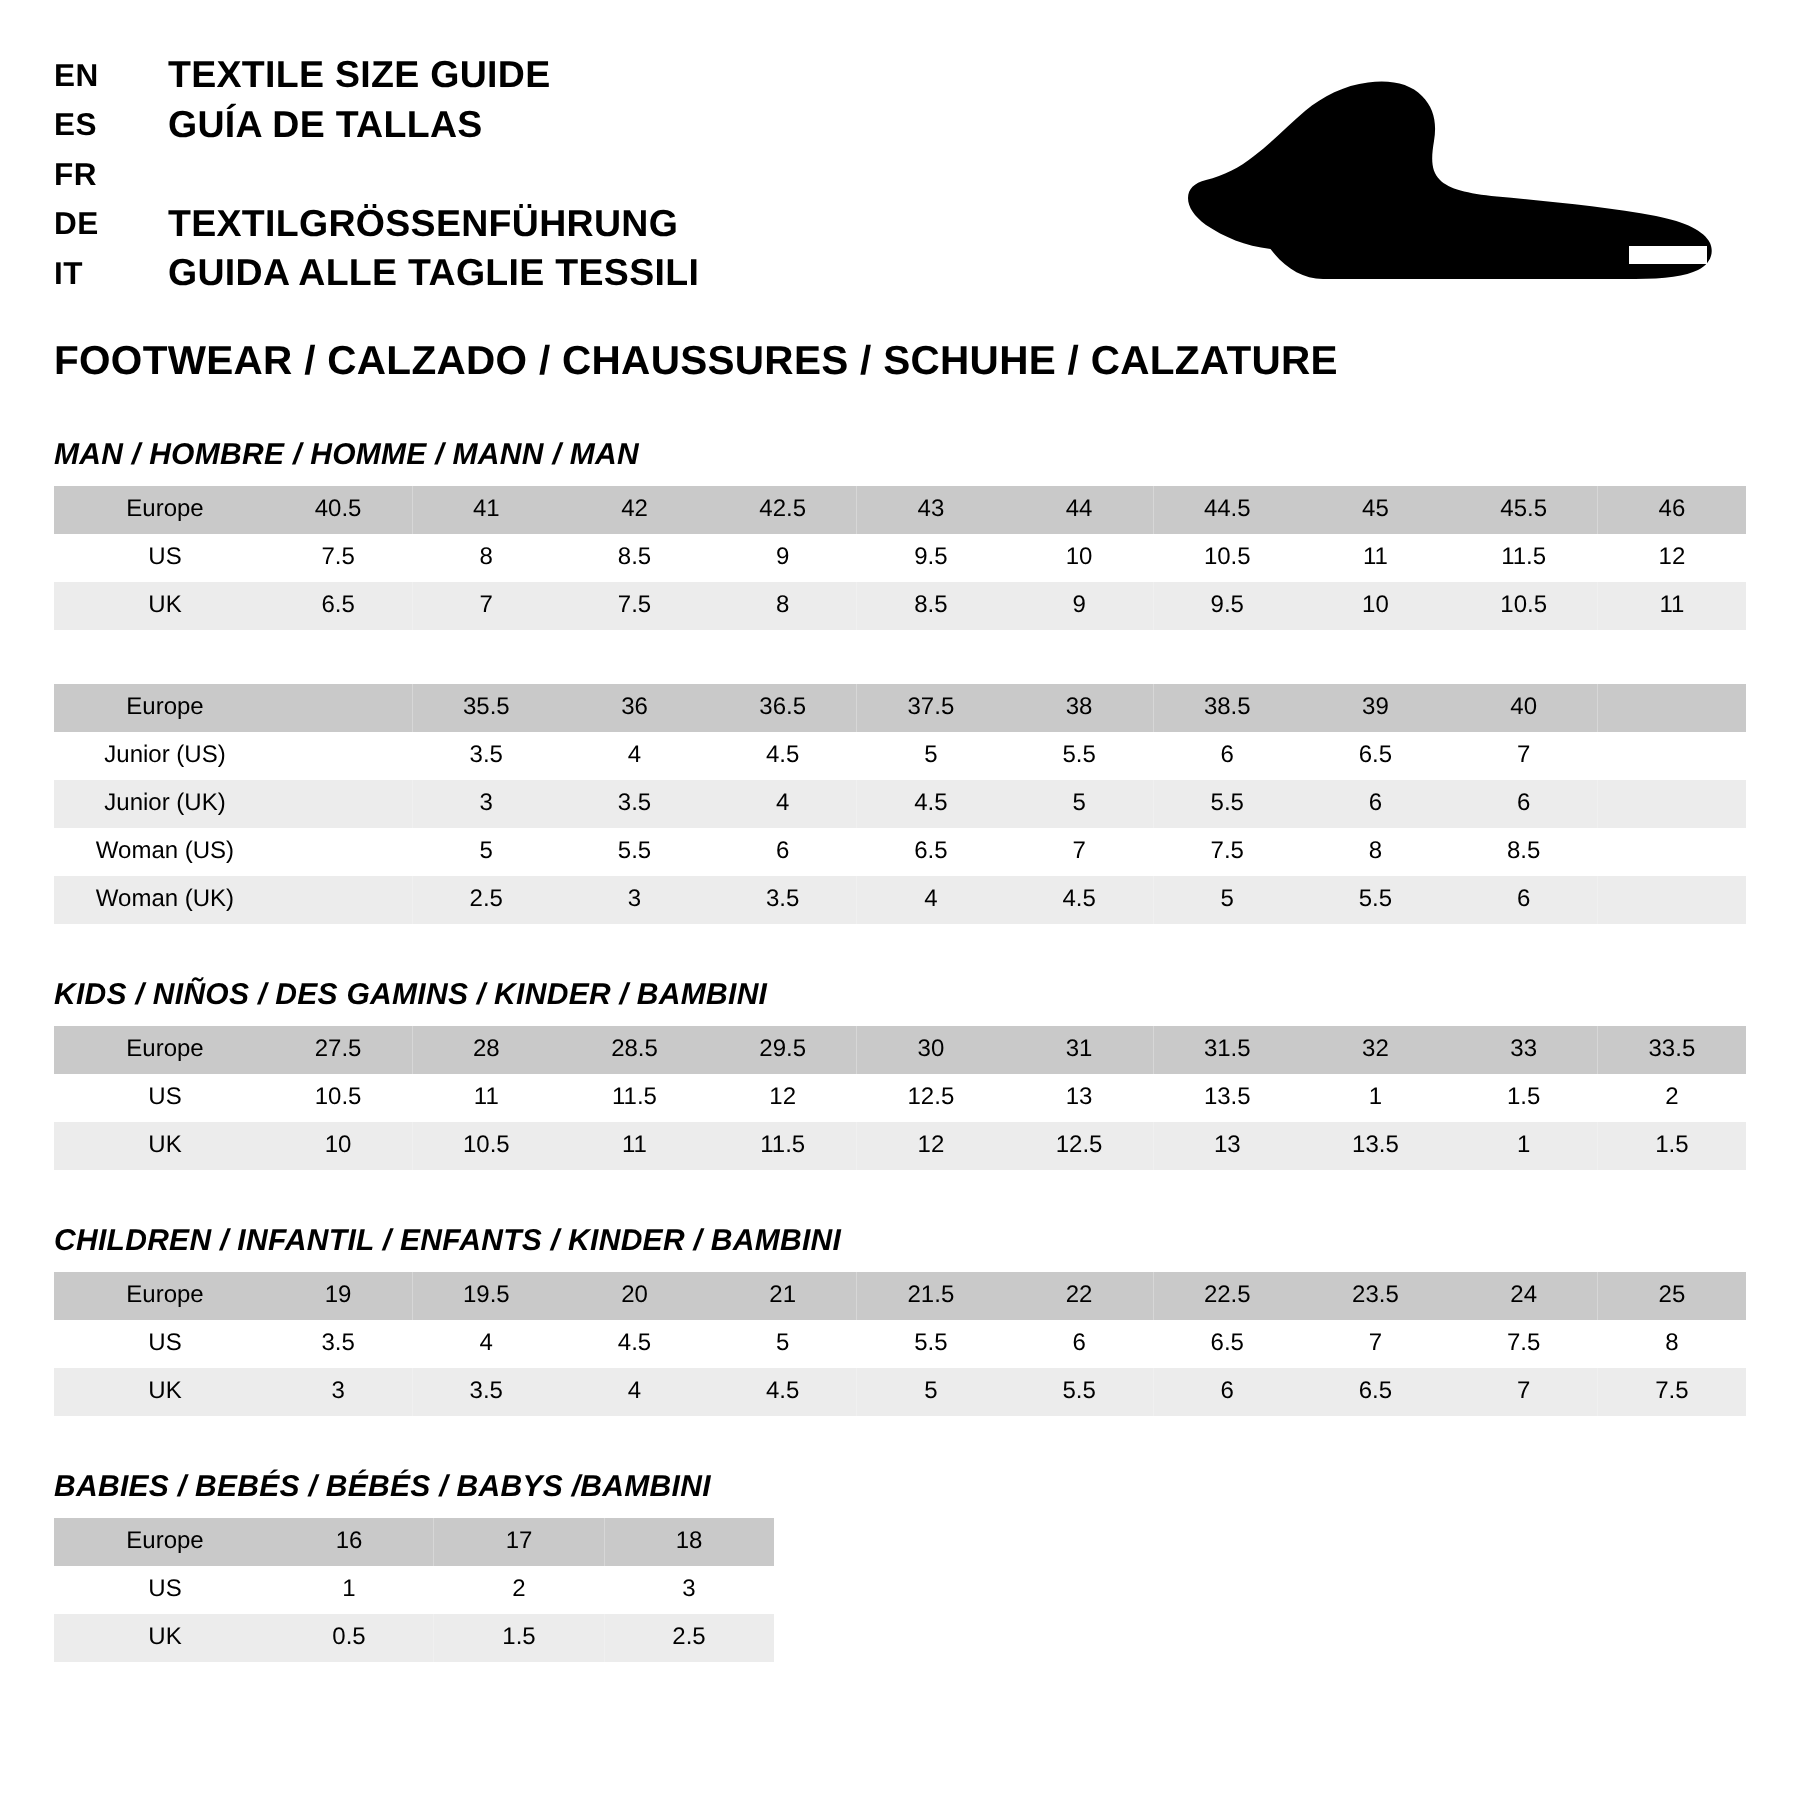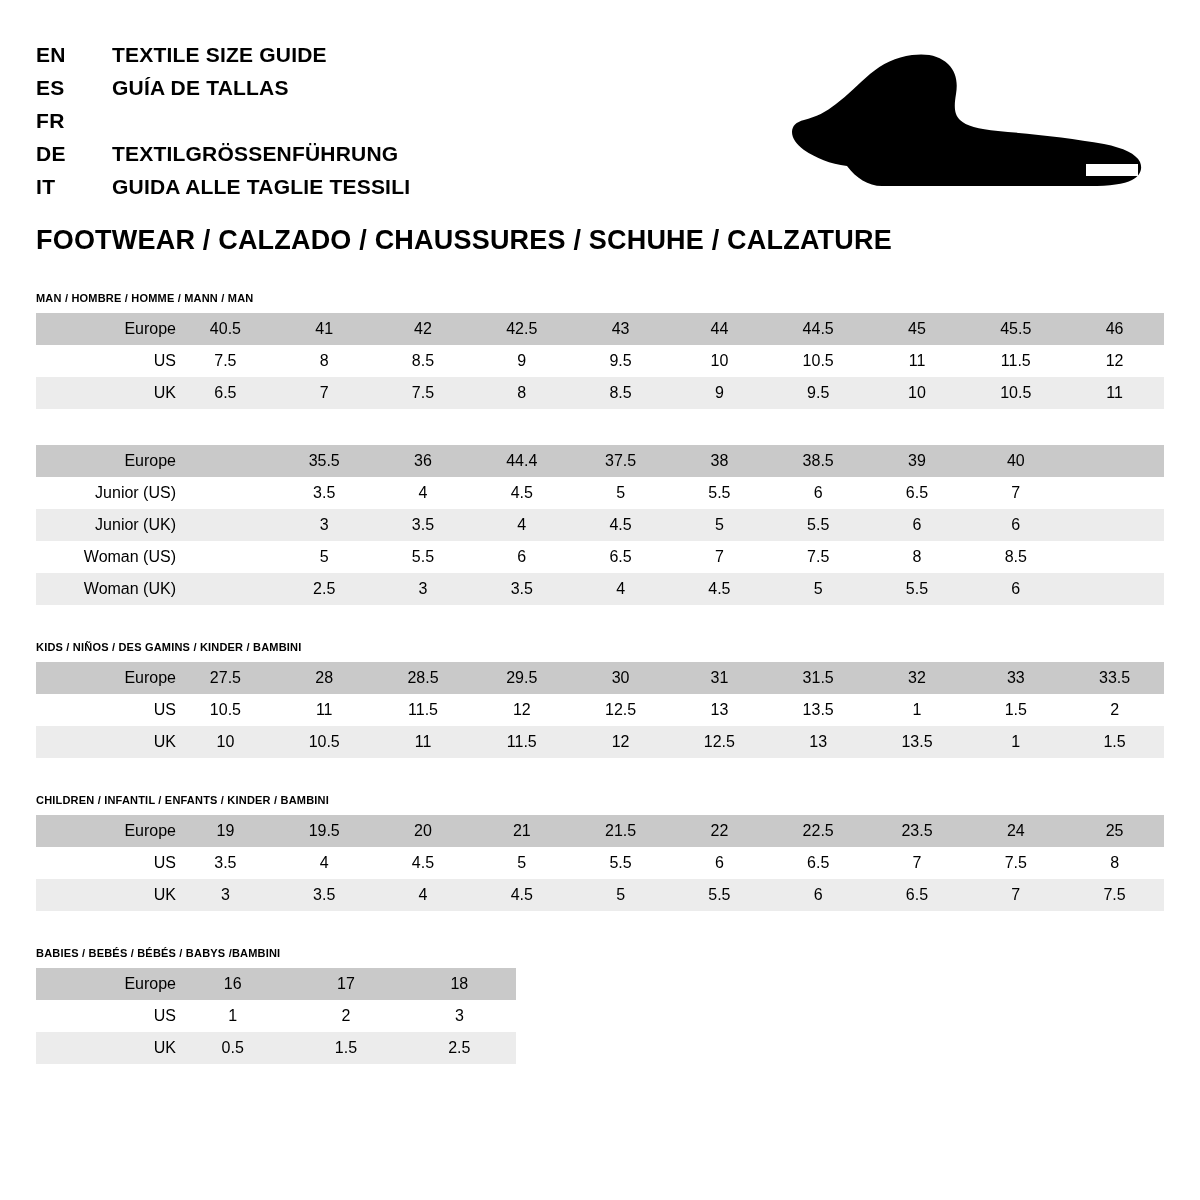--- a/index.html
+++ b/index.html
@@ -27,31 +27,31 @@
     position: relative;
     display: block;
   }
   .lang-list {
     list-style: none;
     margin: 0;
     padding: 0;
   }
   .lang-row {
     display: flex;
-    align-items: flex-end;
+    align-items: center;
     height: 33px;
   }
   .lang-code {
     width: 76px;
     font-size: 21px;
     font-weight: bold;
     letter-spacing: 0.3px;
   }
   .lang-text {
-    font-size: 21px;
+    font-size: 25px;
     font-weight: bold;
     letter-spacing: 0.2px;
   }
   .subtitle {
     margin-top: 26px;
     font-size: 27px;
     font-weight: bold;
     letter-spacing: 0.2px;
   }
 
@@ -61,43 +61,44 @@
     right: 18px;
     width: 360px;
     height: 140px;
   }
 
   
   .section {
     margin-top: 36px;
   }
   .section-title {
-    font-size: 11px;
+    font-size: 20px;
     font-weight: bold;
     margin-bottom: 9px;
     letter-spacing: 0.2px;
+    font-style: italic;
   }
 
   table.size-table {
     border-collapse: collapse;
     width: 1128px;
     table-layout: fixed;
   }
   table.size-table.narrow {
     width: 480px;
   }
   table.size-table td {
     height: 32px;
     font-size: 16px;
     text-align: center;
     vertical-align: middle;
     padding: 0;
   }
   table.size-table td.rowhead {
-    text-align: right;
+    text-align: center;
     padding-left: 8px;
     width: 132px;
   }
   tr.shade td {
     background: #c9c9c9;
   }
   tr.plain td {
     background: #ffffff;
   }
   tr.alt td {
@@ -187,21 +188,21 @@
   </div>
 
   <div class="section">
     <table class="size-table">
       <tbody>
         <tr class="shade">
           <td class="rowhead">Europe</td>
           <td></td>
           <td>35.5</td>
           <td>36</td>
-          <td>44.4</td>
+          <td>36.5</td>
           <td>37.5</td>
           <td>38</td>
           <td>38.5</td>
           <td>39</td>
           <td>40</td>
           <td></td>
         </tr>
         <tr class="plain">
           <td class="rowhead">Junior (US)</td>
           <td></td>

